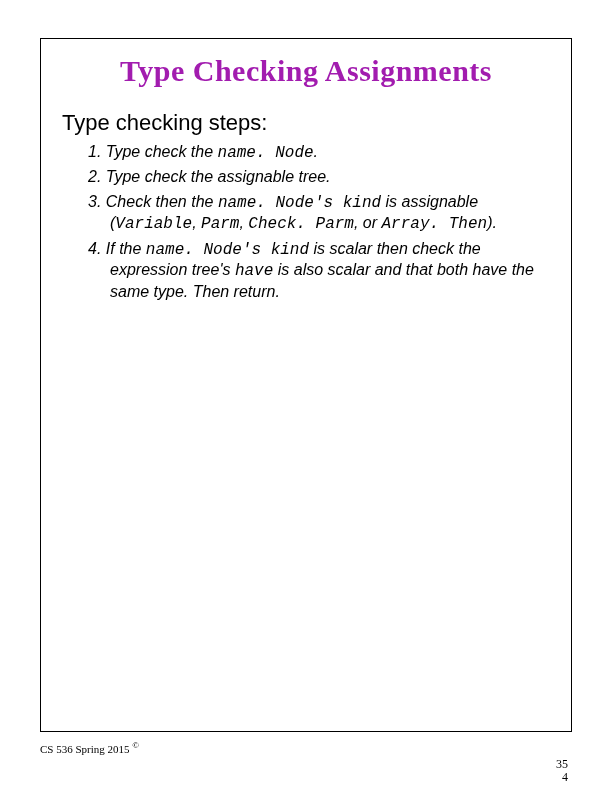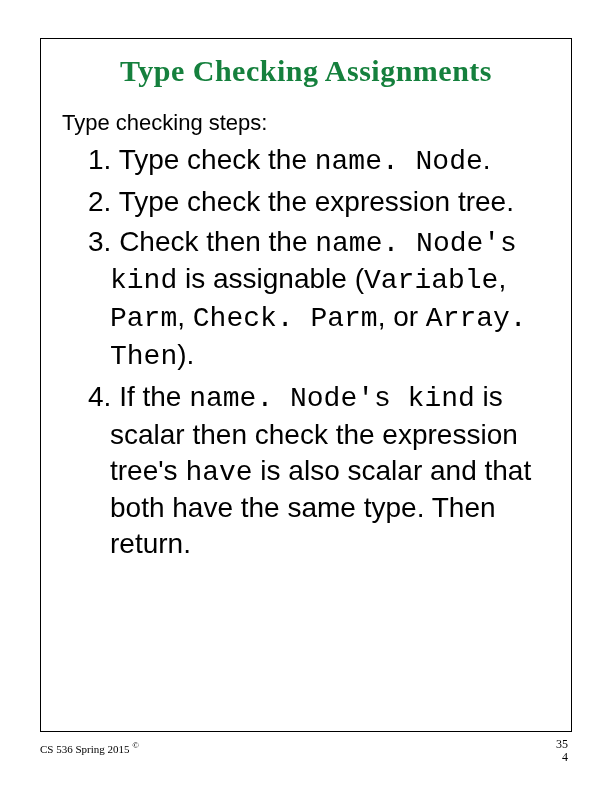--- a/index.html
+++ b/index.html
@@ -30,21 +30,21 @@
   .content {
     position: absolute;
     top: 38px;
     left: 40px;
     right: 40px;
     bottom: 60px;
     padding: 16px 22px 10px 22px;
     box-sizing: border-box;
   }
   h1.title {
-    color: #15803d;
+    color: #a21caf;
     font-family: "Times New Roman", Times, serif;
     font-weight: bold;
     font-size: 30px;
     margin: 0 0 8px 0;
     text-align: center;
     letter-spacing: 0.5px;
   }
   .diagram {
     width: 100%;
     height: 190px;
@@ -57,25 +57,26 @@
   }
   ol.steps {
     margin: 0 0 0 26px;
     padding: 0;
     list-style: none;
     counter-reset: step;
   }
   ol.steps li {
     counter-increment: step;
     font-family: "Lucida Sans", "Lucida Sans Unicode", "Trebuchet MS", sans-serif;
-    font-size: 28px;
+    font-size: 16px;
     line-height: 1.28;
     margin: 0 0 4px 0;
     text-indent: -22px;
     padding-left: 22px;
+    font-style: italic;
   }
   ol.steps li::before {
     content: counter(step) ". ";
   }
   .code {
     font-family: "Courier New", Courier, monospace;
   }
   .footer-left {
     position: absolute;
     left: 40px;
@@ -83,21 +84,21 @@
     font-family: "Times New Roman", Times, serif;
     font-size: 11px;
   }
   .footer-left .cr {
     font-size: 9px;
     vertical-align: super;
   }
   .footer-right {
     position: absolute;
     right: 44px;
-    bottom: 28px;
+    bottom: 8px;
     font-family: "Times New Roman", Times, serif;
     font-size: 12px;
     text-align: right;
     line-height: 1.1;
   }
   svg text {
     font-family: "Times New Roman", Times, serif;
     font-weight: bold;
   }
 </style>
@@ -112,21 +113,21 @@
     <h1 class="title">Type Checking Assignments</h1>
 
 
     <div class="steps-heading">Type checking steps:</div>
 
     <ol class="steps">
       <li>
         <span>Type check the </span><span class="code">name. Node</span><span>.</span>
       </li>
       <li>
-        <span>Type check the expression tree.</span>
+        <span>Type check the assignable tree.</span>
       </li>
       <li>
         <span>Check then the </span><span class="code">name. Node's kind</span><span> is assignable (</span><span class="code">Variable</span><span>, </span><span class="code">Parm</span><span>, </span><span class="code">Check. Parm</span><span>, or </span><span class="code">Array. Then</span><span>).</span>
       </li>
       <li>
         <span>If the </span><span class="code">name. Node's kind</span><span> is scalar then check the expression tree's </span><span class="code">have</span><span> is also scalar and that both have the same type. Then return.</span>
       </li>
     </ol>
 
   </div>

